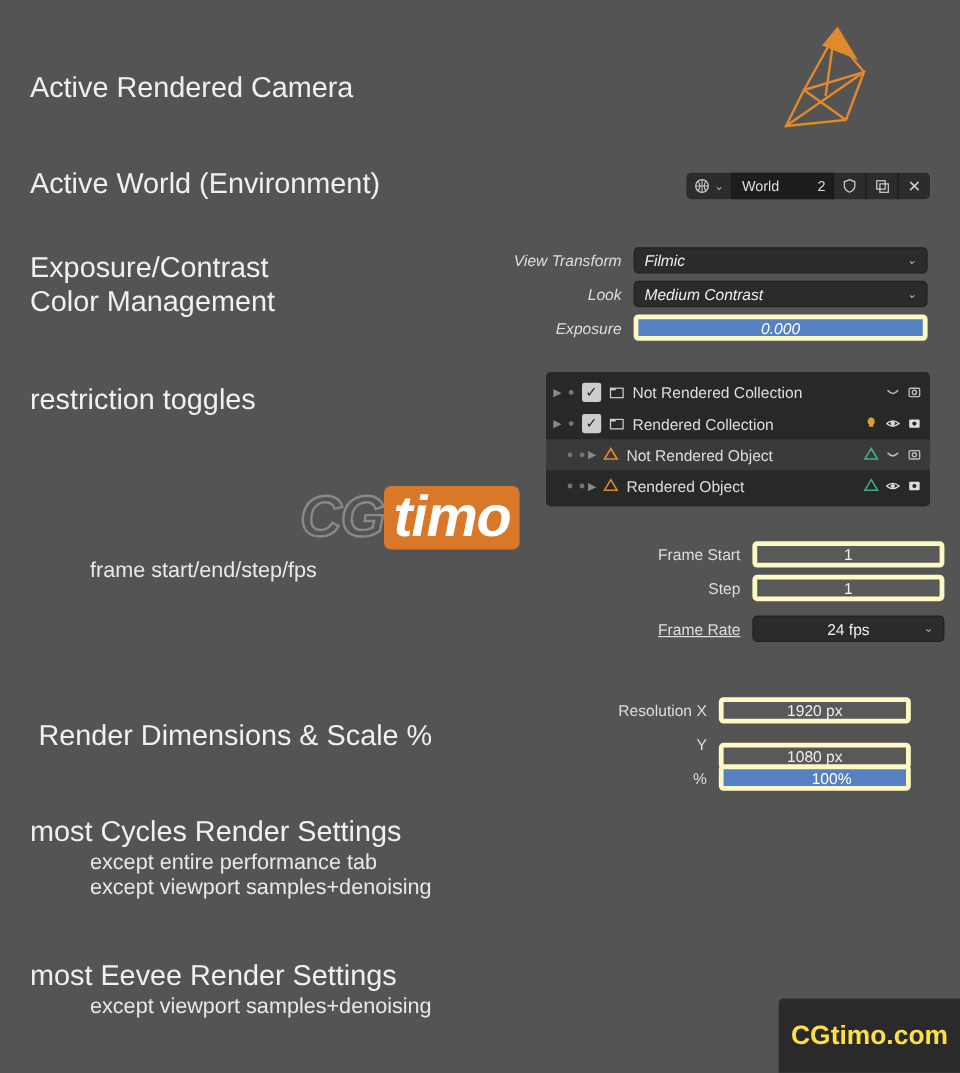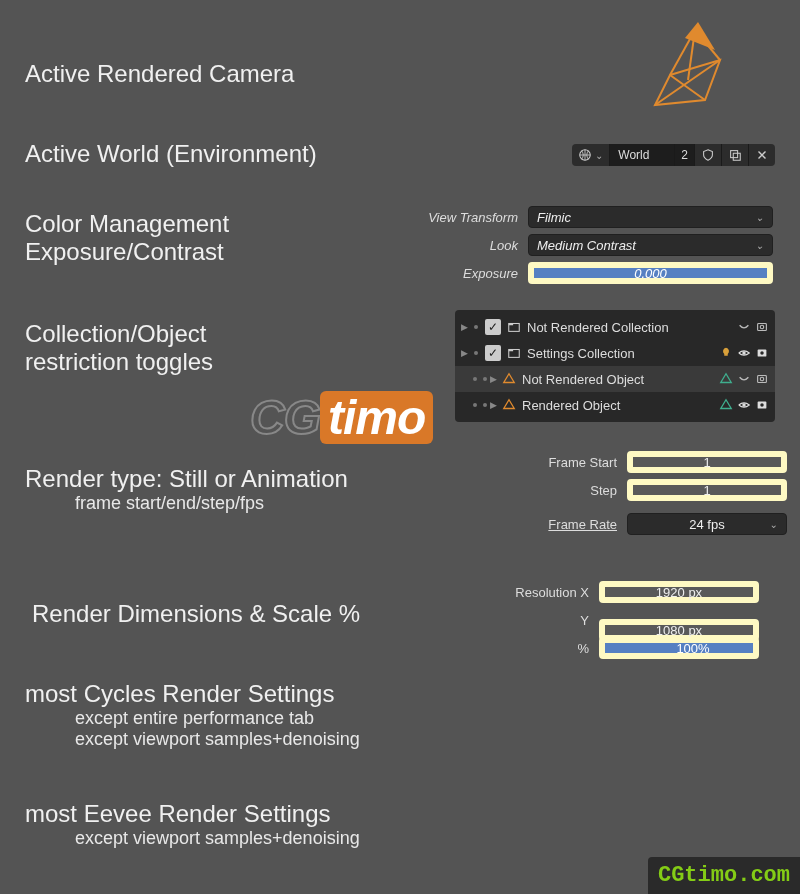--- a/index.html
+++ b/index.html
@@ -26,21 +26,21 @@
 }
 .ws-seg { display: flex; align-items: center; justify-content: center; padding: 0 6px; border-right: 1px solid #1a1a1a; }
 .ws-seg:last-child { border-right: none; }
 .ws-seg.dark { background: #1d1d1d; }
 .ws-seg.name { min-width: 65px; justify-content: flex-start; padding-left: 8px; }
 
 .prop-row { display: flex; align-items: center; height: 24px; margin-bottom: 4px; }
 .prop-label { font-size: 13px; color: #ddd; text-align: right; margin-right: 10px; }
 .dropdown { background: #2b2b2b; border-radius: 4px; height: 22px; display: flex; align-items: center; padding: 0 8px; font-size: 13px; color: #eee; justify-content: space-between; border: 1px solid #202020; }
 .chev { font-size: 10px; color: #aaa; }
-.numfield { background: #595959; border: 6px solid #fef9c3; border-radius: 4px; height: 22px; display: flex; align-items: center; justify-content: center; font-size: 13px; color: #eee; }
+.numfield { background: #595959; border: 4px solid #fef9c3; border-radius: 4px; height: 22px; display: flex; align-items: center; justify-content: center; font-size: 13px; color: #eee; }
 .numfield.blue { background: #5680c2; color: #fff; }
 
 .outliner {
   position: absolute; right: 25px; top: 310px;
   width: 320px; background: #282828; border-radius: 4px; padding: 4px 0;
 }
 .ol-row { display: flex; align-items: center; height: 26px; padding: 0 6px; font-size: 13px; color: #ddd; }
 .ol-row.highlight { background: #3a3a3a; }
 .ol-tri { width: 10px; font-size: 9px; color: #888; }
 .ol-dot { width: 4px; height: 4px; background: #777; border-radius: 50%; margin: 0 3px; }
@@ -48,33 +48,33 @@
 .ol-icon { width: 18px; display: flex; align-items: center; justify-content: center; }
 .ol-name { flex: 1; padding-left: 4px; }
 .ol-actions { display: flex; align-items: center; gap: 4px; }
 .ol-svg { width: 14px; height: 14px; }
 
 .color-block { position: absolute; top: 205px; right: 27px; width: 370px; font-style: italic; }
 .anim-block { position: absolute; top: 450px; right: 13px; width: 300px; }
 .dim-block { position: absolute; top: 580px; right: 41px; width: 300px; }
 
 .watermark-cgtimo {
-  position: absolute; top: 390px; left: 250px;
+  position: absolute; top: 404px; left: 250px;
   font-size: 48px; font-weight: 900; font-style: italic;
   color: rgba(140,140,140,0.5);
   letter-spacing: -1px;
 }
 .watermark-cgtimo .stroke { -webkit-text-stroke: 2px #888; color: transparent; }
 .watermark-cgtimo .box { background: #d97828; color: #fff; padding: 0 8px; border-radius: 6px; -webkit-text-stroke: 0; font-style: italic; }
 
 .corner-wm {
   position: absolute; bottom: 0; right: 0;
-  background: #2a2a2a; padding: 6px 10px;
-  font-family: Liberation Mono, monospace; font-weight: bold; font-size: 22px;
-  color: #84cc16; border-top-left-radius: 4px;
+  background: #2a2a2a; padding: 18px 10px;
+  font-family: Liberation Sans, sans-serif; font-weight: bold; font-size: 22px;
+  color: #fde047; border-top-left-radius: 4px;
 }
 </style>
 </head>
 <body>
 
 <div class="logo">
 <svg viewBox="0 0 120 100">
   <g stroke="#e08a2e" stroke-width="2" fill="none">
     <polygon points="50,55 100,40 85,80 35,85"></polygon>
     <line x1="50" y1="55" x2="85" y2="80"></line>
@@ -116,22 +116,22 @@
       </svg>
   </div>
   <div class="ws-seg">
     <svg class="ol-svg" viewBox="0 0 16 16">
         <path d="M4 4 L12 12 M12 4 L4 12" stroke="#ccc" stroke-width="1.6"></path>
       </svg>
   </div>
 </div>
 
 <div class="section" style="position:absolute;top:210px;">
+  <h2>Exposure/Contrast</h2>
   <h2>Color Management</h2>
-  <h2>Exposure/Contrast</h2>
 </div>
 <div class="color-block">
   <div class="prop-row">
     <div class="prop-label" style="width:115px;">View Transform</div>
     <div class="dropdown" style="flex:1;">
       <span>Filmic</span>
       <span class="chev">⌄</span>
     </div>
   </div>
   <div class="prop-row">
@@ -141,21 +141,20 @@
       <span class="chev">⌄</span>
     </div>
   </div>
   <div class="prop-row">
     <div class="prop-label" style="width:115px;">Exposure</div>
     <div class="numfield blue" style="flex:1;">0.000</div>
   </div>
 </div>
 
 <div class="section" style="position:absolute;top:320px;">
-  <h2>Collection/Object</h2>
   <h2>restriction toggles</h2>
 </div>
 <div class="outliner">
   <div class="ol-row">
     <span class="ol-tri">▶</span>
     <span class="ol-dot"></span>
     <span class="ol-check">✓</span>
     <span class="ol-icon">
         <svg class="ol-svg" viewBox="0 0 16 16">
           <rect x="2" y="4" width="12" height="9" fill="none" stroke="#ccc" stroke-width="1.2"></rect>
@@ -176,21 +175,21 @@
   <div class="ol-row">
     <span class="ol-tri">▶</span>
     <span class="ol-dot"></span>
     <span class="ol-check">✓</span>
     <span class="ol-icon">
         <svg class="ol-svg" viewBox="0 0 16 16">
           <rect x="2" y="4" width="12" height="9" fill="none" stroke="#ccc" stroke-width="1.2"></rect>
           <rect x="2" y="4" width="5" height="2" fill="#ccc"></rect>
         </svg>
       </span>
-    <span class="ol-name">Settings Collection</span>
+    <span class="ol-name">Rendered Collection</span>
     <span class="ol-actions">
       <svg class="ol-svg" viewBox="0 0 16 16">
           <path d="M8 2 a4 4 0 0 1 2 7 v2 h-4 v-2 a4 4 0 0 1 2 -7" fill="#d9a03a"></path>
         </svg>
       <svg class="ol-svg" viewBox="0 0 16 16">
           <path d="M2 8 Q8 3 14 8 Q8 13 2 8" fill="none" stroke="#ddd" stroke-width="1.3"></path>
           <circle cx="8" cy="8" r="2" fill="#ddd"></circle>
         </svg>
       <svg class="ol-svg" viewBox="0 0 16 16">
           <rect x="3" y="4" width="10" height="8" rx="1" fill="#ddd"></rect>
@@ -245,21 +244,20 @@
         </svg>
     </span>
   </div>
 </div>
 
 <div class="watermark-cgtimo">
   <span class="stroke">CG</span><span class="box">timo</span>
 </div>
 
 <div class="section" style="position:absolute;top:465px;">
-  <h2>Render type: Still or Animation</h2>
   <div class="sub">frame start/end/step/fps</div>
 </div>
 <div class="anim-block">
   <div class="prop-row">
     <div class="prop-label" style="width:130px;">Frame Start</div>
     <div class="numfield" style="flex:1;">1</div>
   </div>
   <div class="prop-row">
     <div class="prop-label" style="width:130px;">Step</div>
     <div class="numfield" style="flex:1;">1</div>

